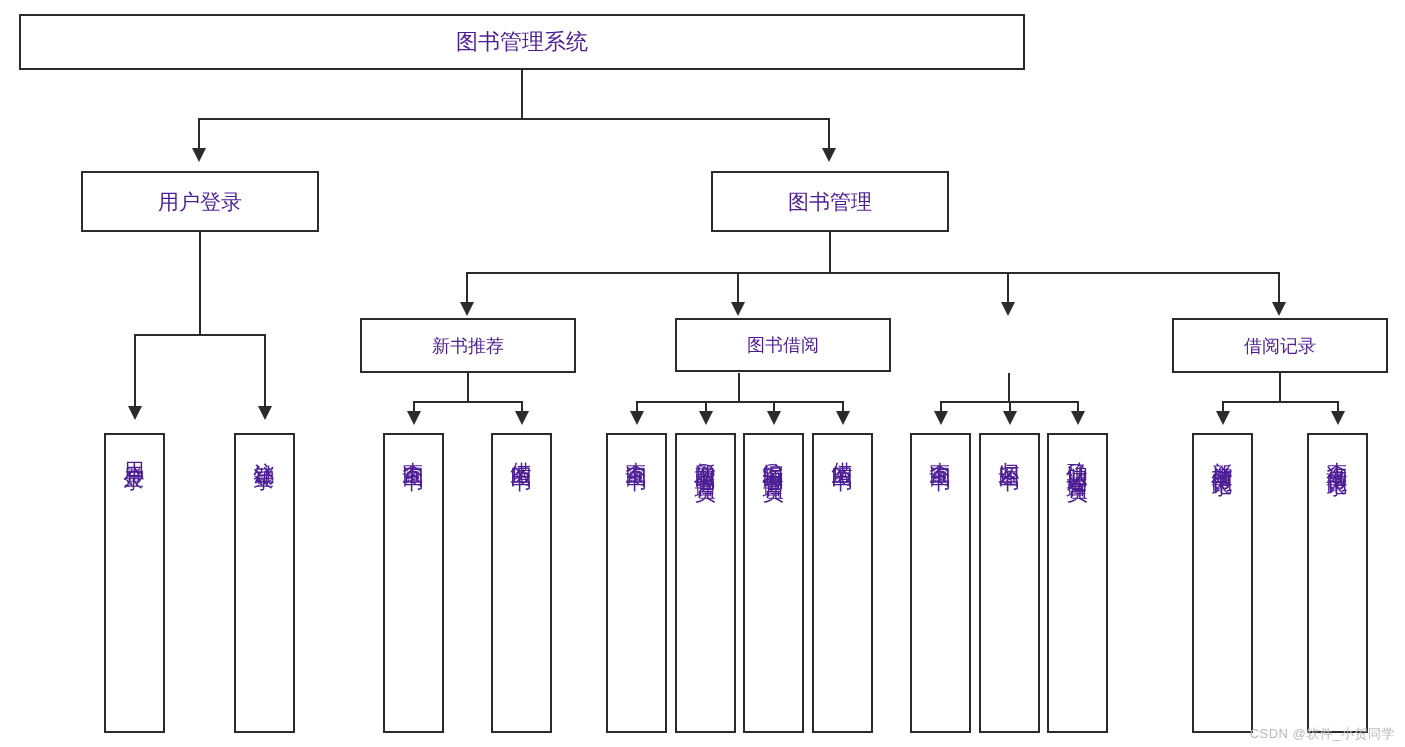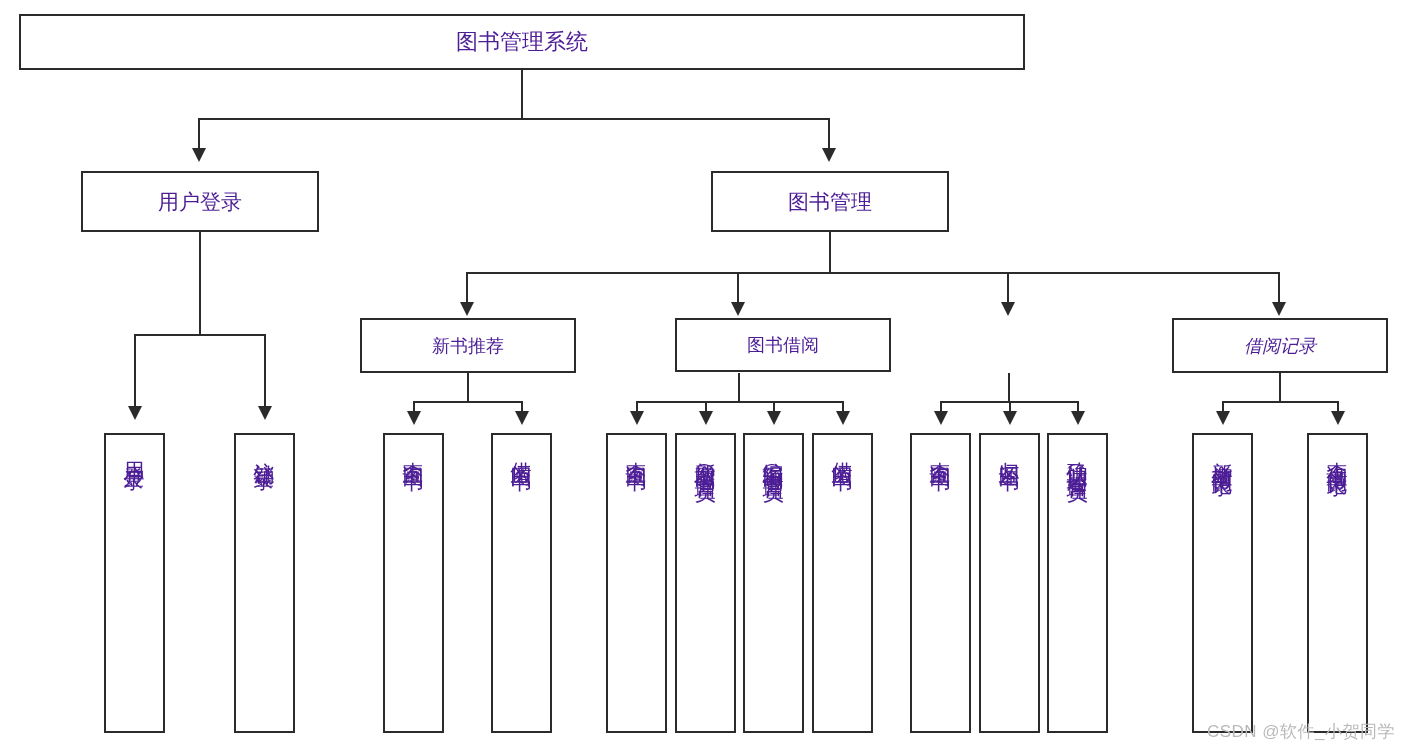--- a/index.html
+++ b/index.html
@@ -71,21 +71,21 @@
     height: 0;
     border-left: 7px solid transparent;
     border-right: 7px solid transparent;
     border-top: 14px solid #2b2b2b;
   }
   
   #watermark {
     position: absolute;
     right: 10px;
     bottom: 4px;
-    font-size: 17px;
+    font-size: 13px;
     color: #b9b9b9;
     letter-spacing: 0.5px;
     white-space: nowrap;
     pointer-events: none;
   }
 </style>
 </head>
 <body>
 
 <div id="canvas">
@@ -131,21 +131,21 @@
 
   <div class="vline" style="left:1278px; top:272px; width:2px; height:32px;"></div>
   <div class="arrow" style="left:1272px; top:302px;"></div>
 
   <div class="node level2" style="left:360px; top:318px; width:216px; height:55px;">
     <span>新书推荐</span>
   </div>
   <div class="node level2" style="left:631px; top:318px; width:216px; height:54px;margin-left:44px;">
     <span>图书借阅</span>
   </div>
-  <div class="node level2" style="left:1172px; top:318px; width:216px; height:55px;font-style:italic;">
+  <div class="node level2" style="left:1172px; top:318px; width:216px; height:55px;">
     <span>借阅记录</span>
   </div>
 
   <div class="vline" style="left:467px; top:373px; width:2px; height:30px;"></div>
   <div class="hline" style="left:413px; top:401px; width:110px; height:2px;"></div>
   <div class="vline" style="left:413px; top:401px; width:2px; height:12px;"></div>
   <div class="arrow" style="left:407px; top:411px;"></div>
   <div class="vline" style="left:521px; top:401px; width:2px; height:12px;"></div>
   <div class="arrow" style="left:515px; top:411px;"></div>
 

